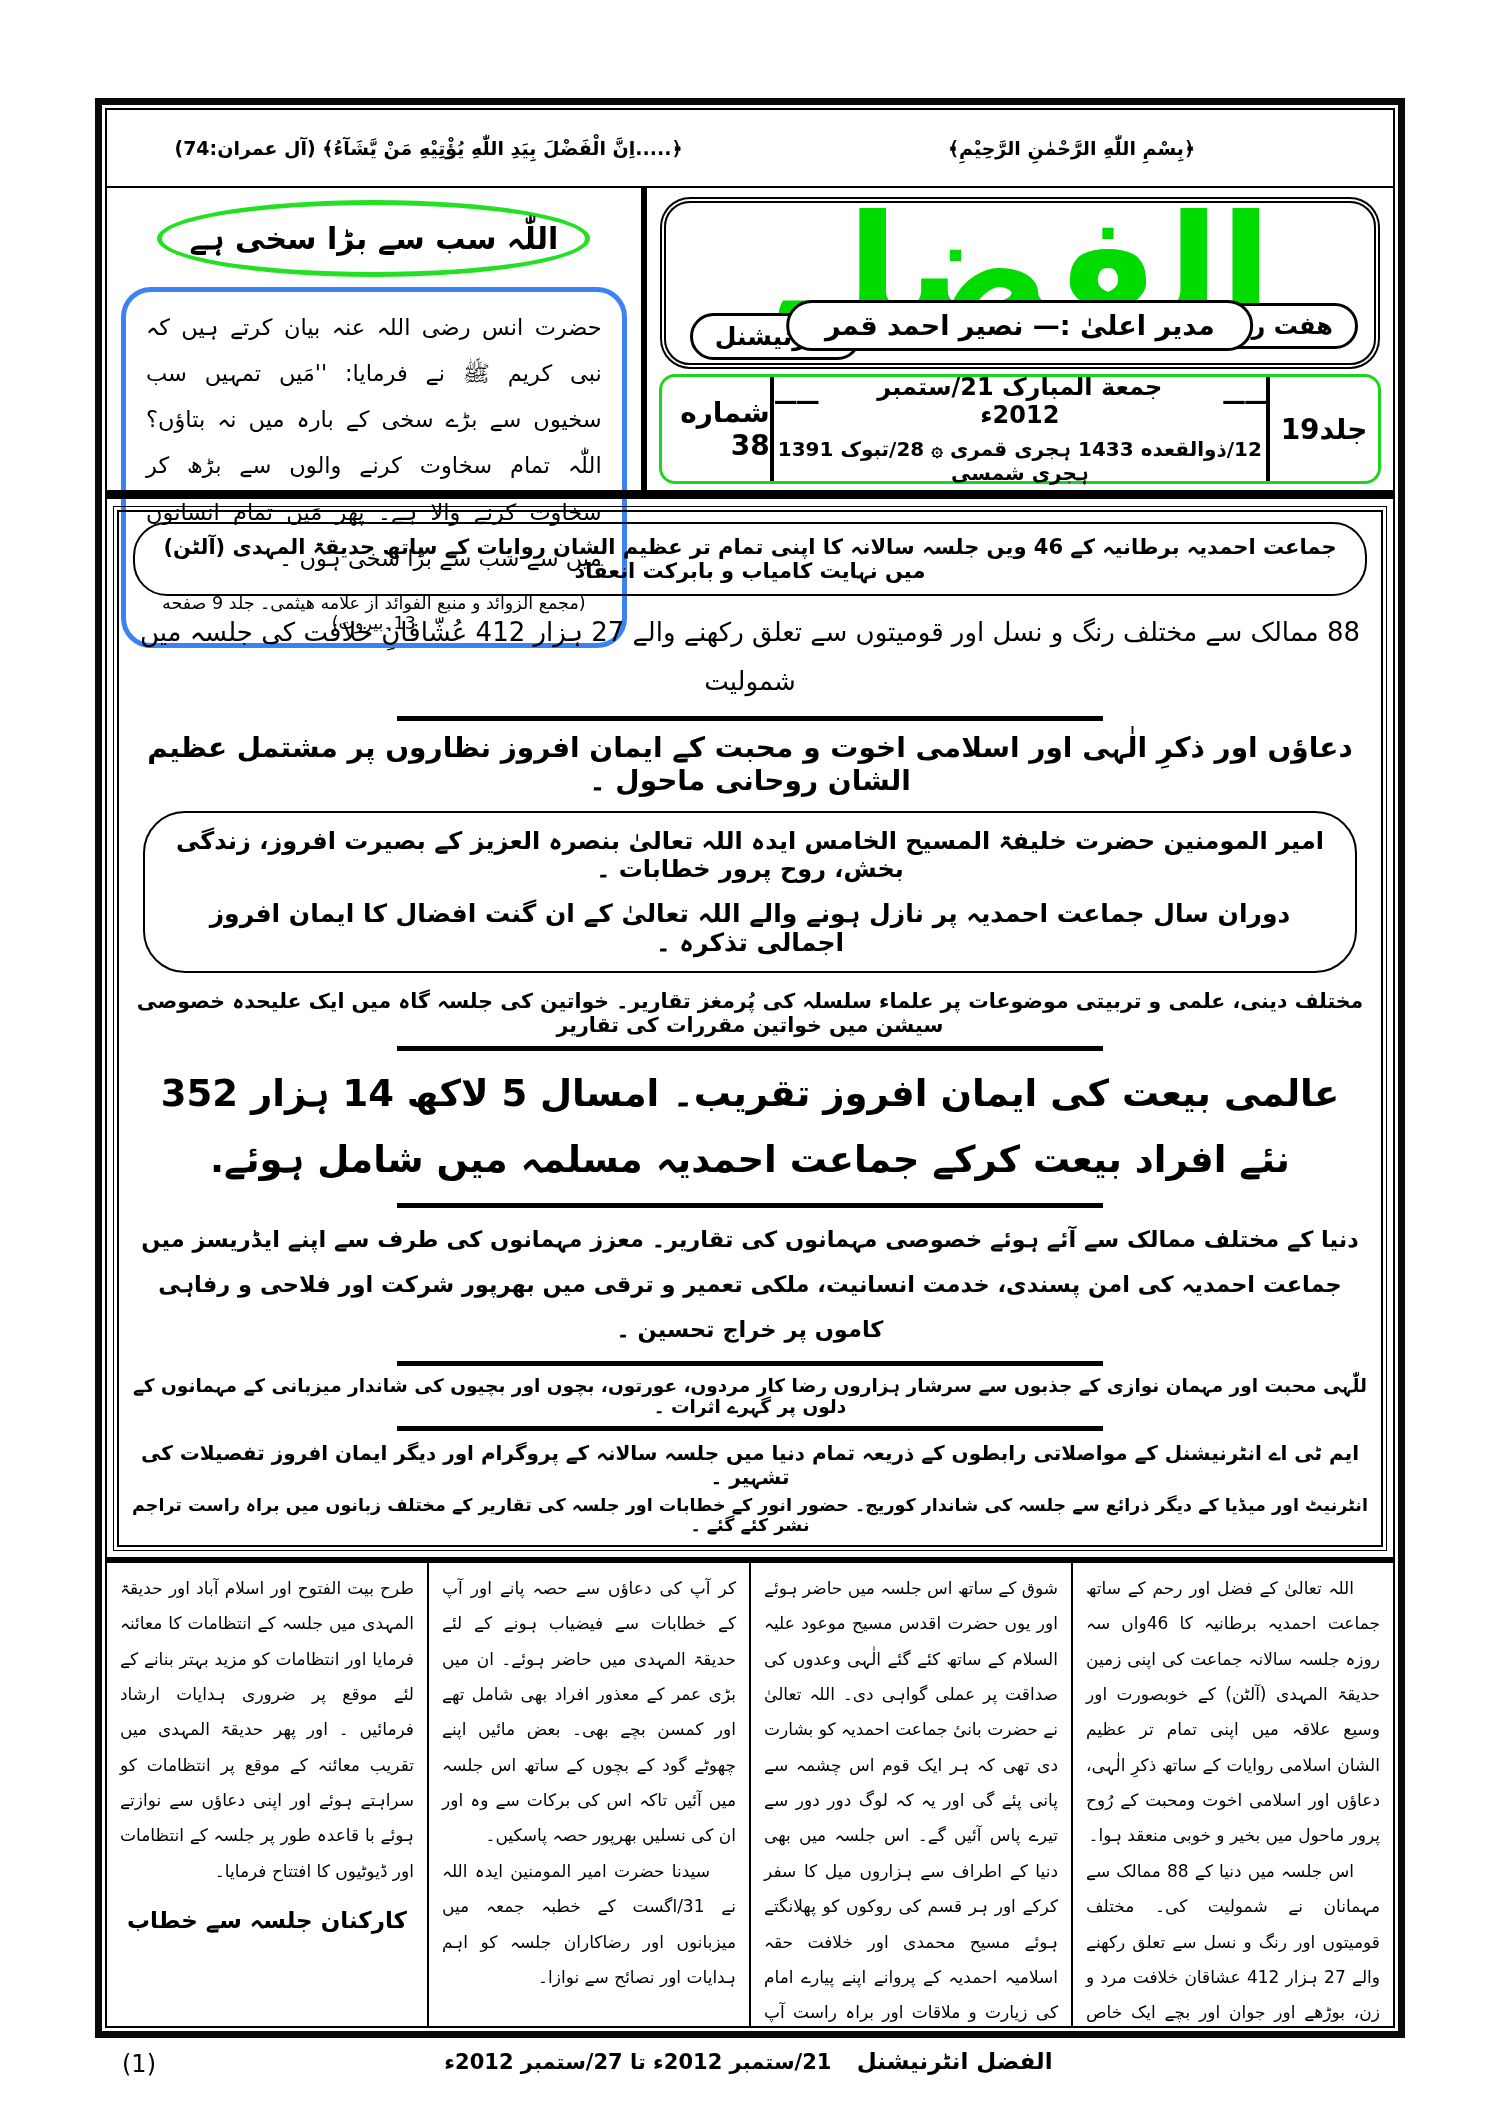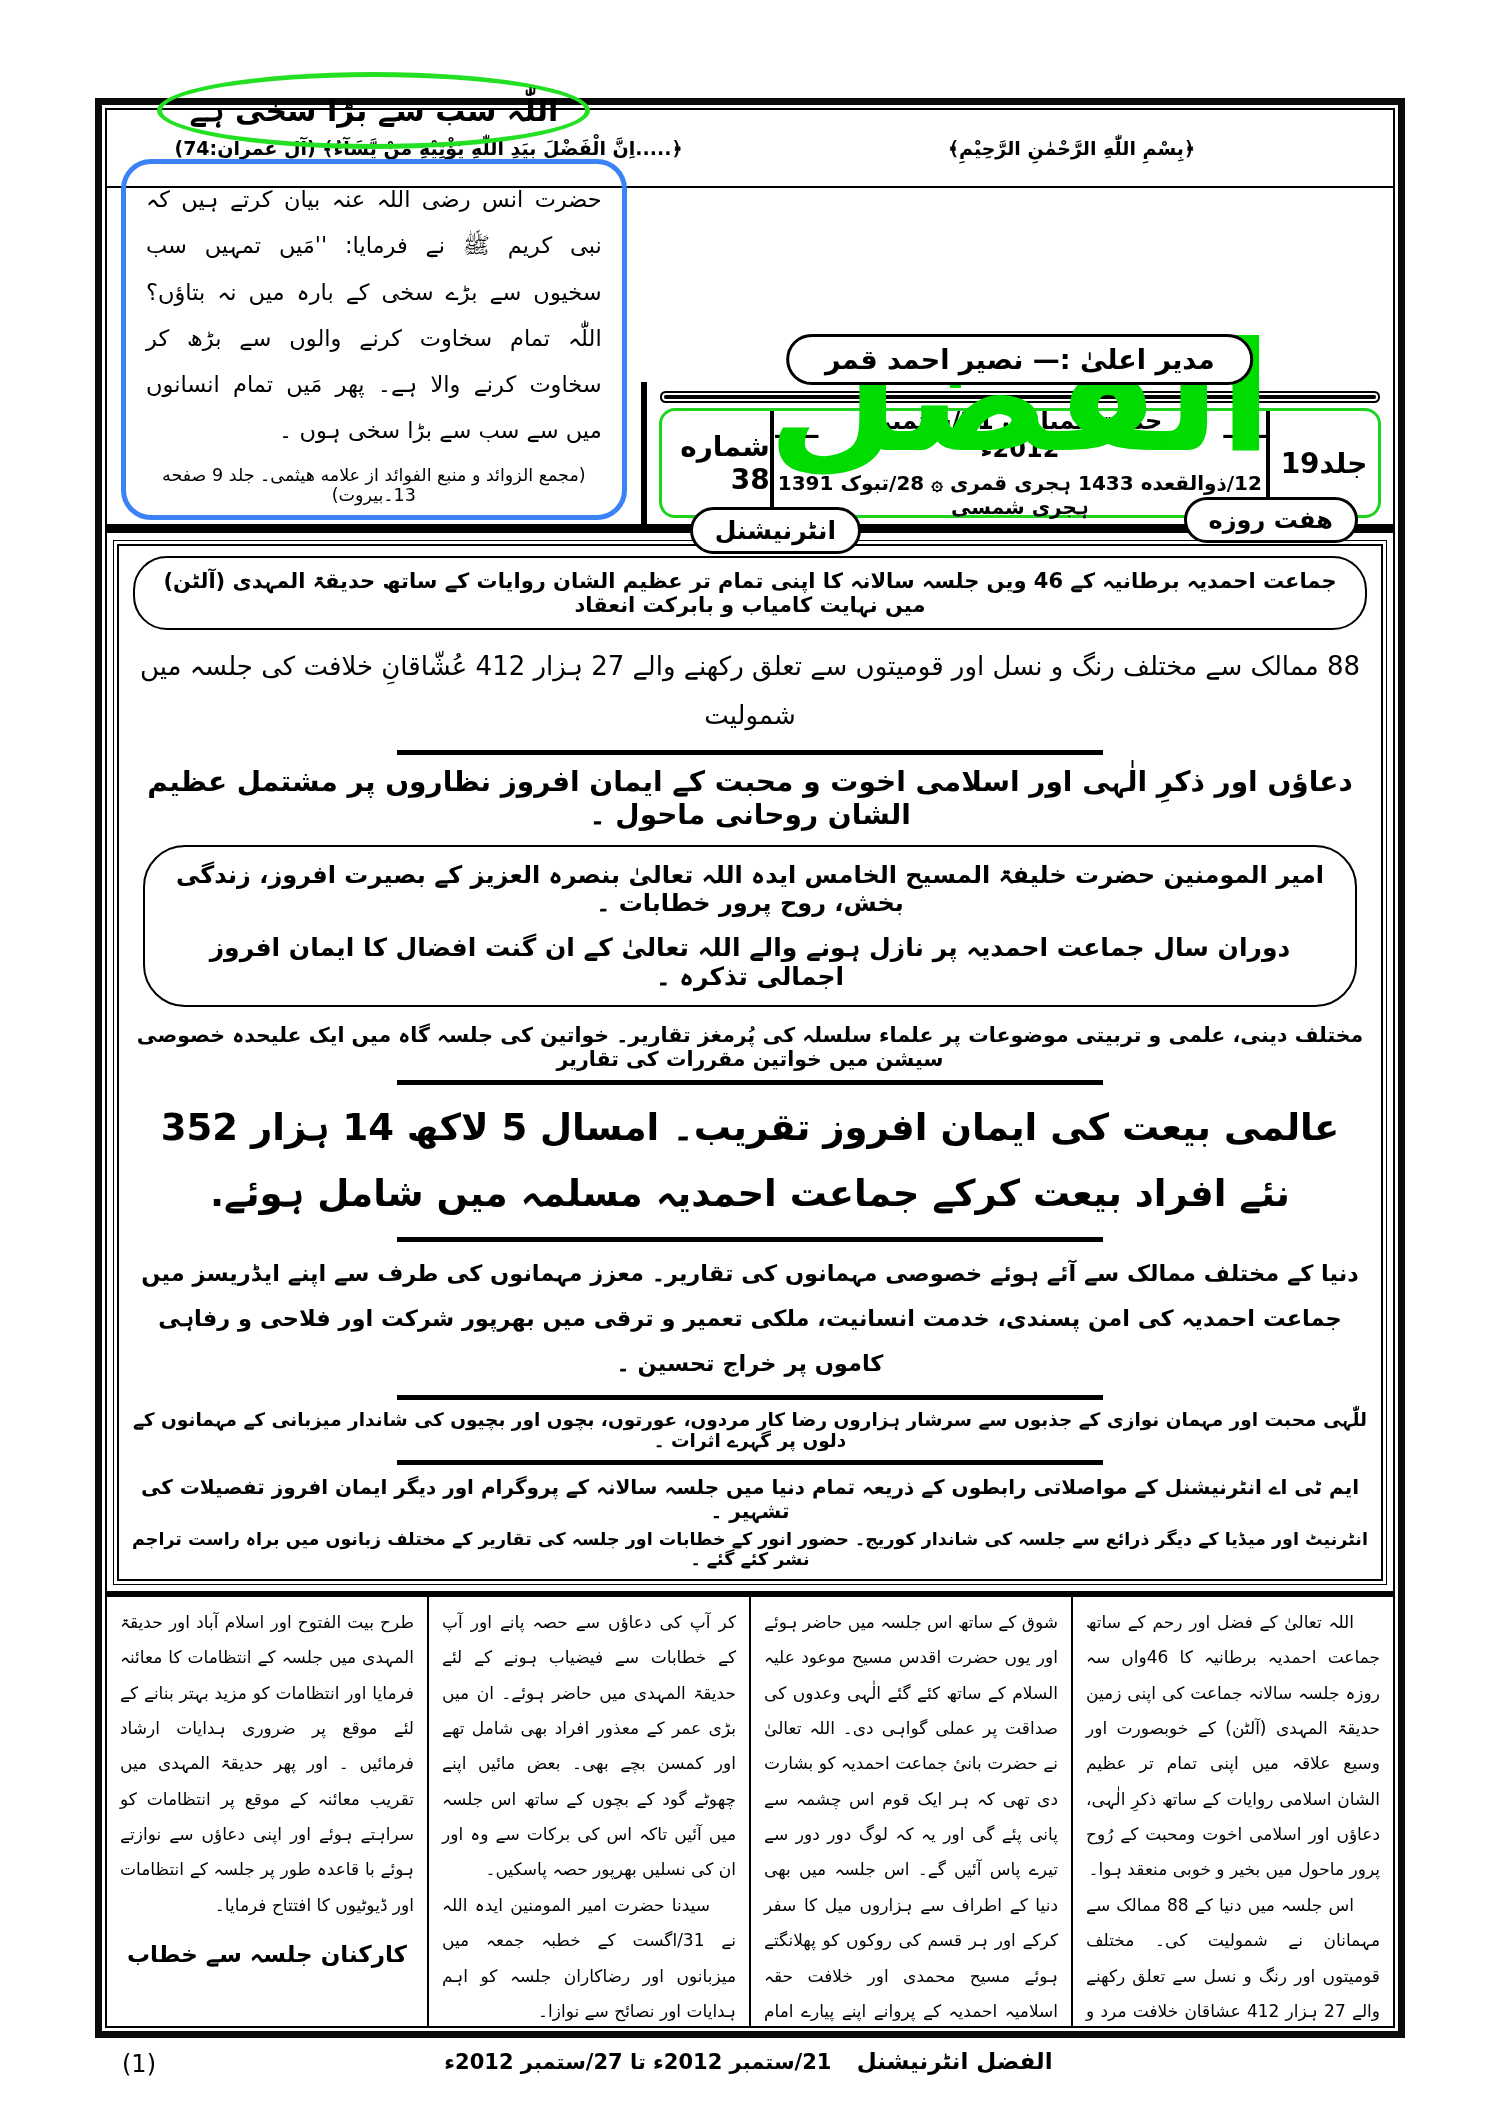--- a/index.html
+++ b/index.html
@@ -8,21 +8,21 @@
   
   .frame{position:absolute;left:95px;top:98px;width:1310px;height:1940px;
          border:7px solid #0a0a0a;box-sizing:border-box;background:#fff;}
   .inner{box-sizing:border-box;margin:3px;height:calc(100% - 6px);border:2px solid #000;
          display:flex;flex-direction:column;}
   
   .quotes{flex:none;height:76px;display:flex;direction:rtl;align-items:center;
           border-bottom:2px solid #000;font-weight:bold;font-size:19px;}
   .q{flex:1;text-align:center;padding:0 10px;direction:rtl;}
   
-  .mid{flex:none;height:336px;display:flex;align-items:flex-end;}
+  .mid{flex:none;height:302px;display:flex;}
   .hadith-col{width:41.5%;box-sizing:border-box;padding:8px 10px 4px;}
   .oval{width:80%;margin:4px auto 10px;border:5px solid #23e023;border-radius:50%;
         text-align:center;font-size:30px;font-weight:bold;padding:16px 6px;direction:rtl;}
   .hbox{border:5px solid #3b82f6;border-radius:30px;margin:0 4px;padding:12px 20px 10px;direction:rtl;}
   .htext{font-size:22.5px;line-height:2.05;text-align:justify;}
   .hsrc{font-size:17.5px;text-align:center;margin-top:12px;}
   .mast-col{flex:1;border-left:6px solid #000;display:flex;flex-direction:column;
             box-sizing:border-box;padding:8px 10px 6px;}
   .mast-box{flex:1;position:relative;border:2px solid #000;border-radius:26px;
             box-shadow:0 0 0 2px #fff,0 0 0 4px #000;margin:5px 7px 9px;}

